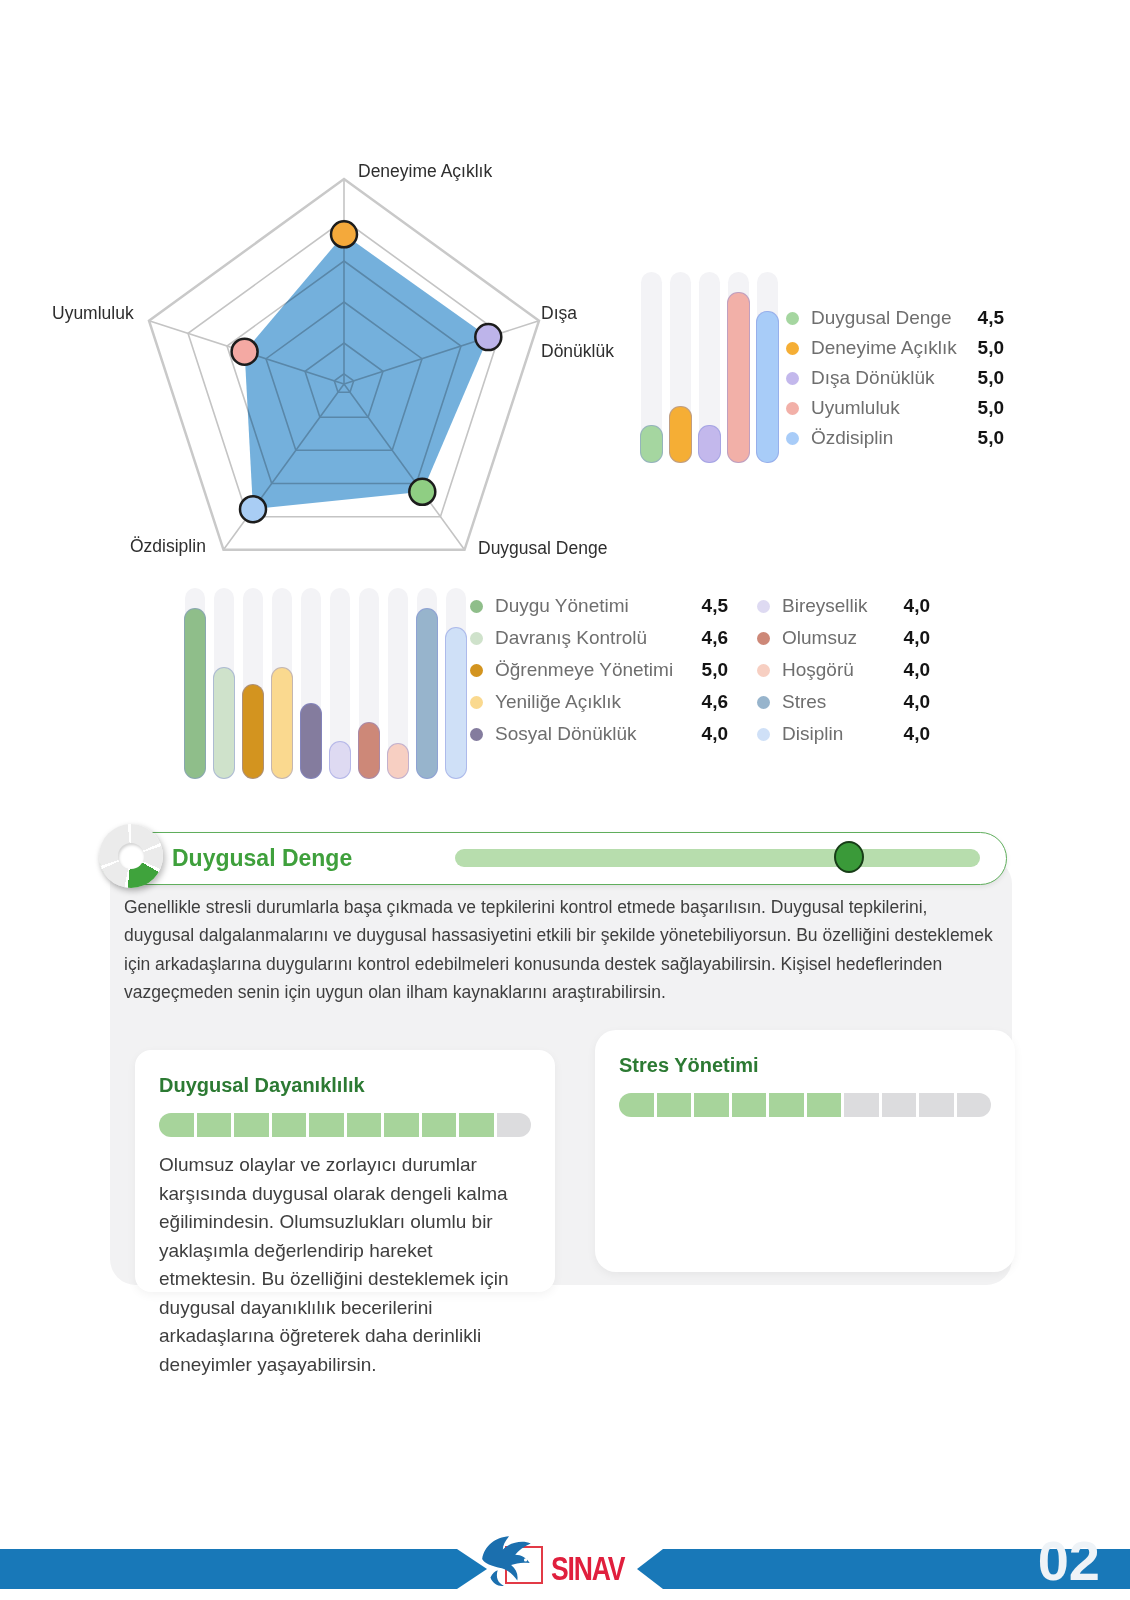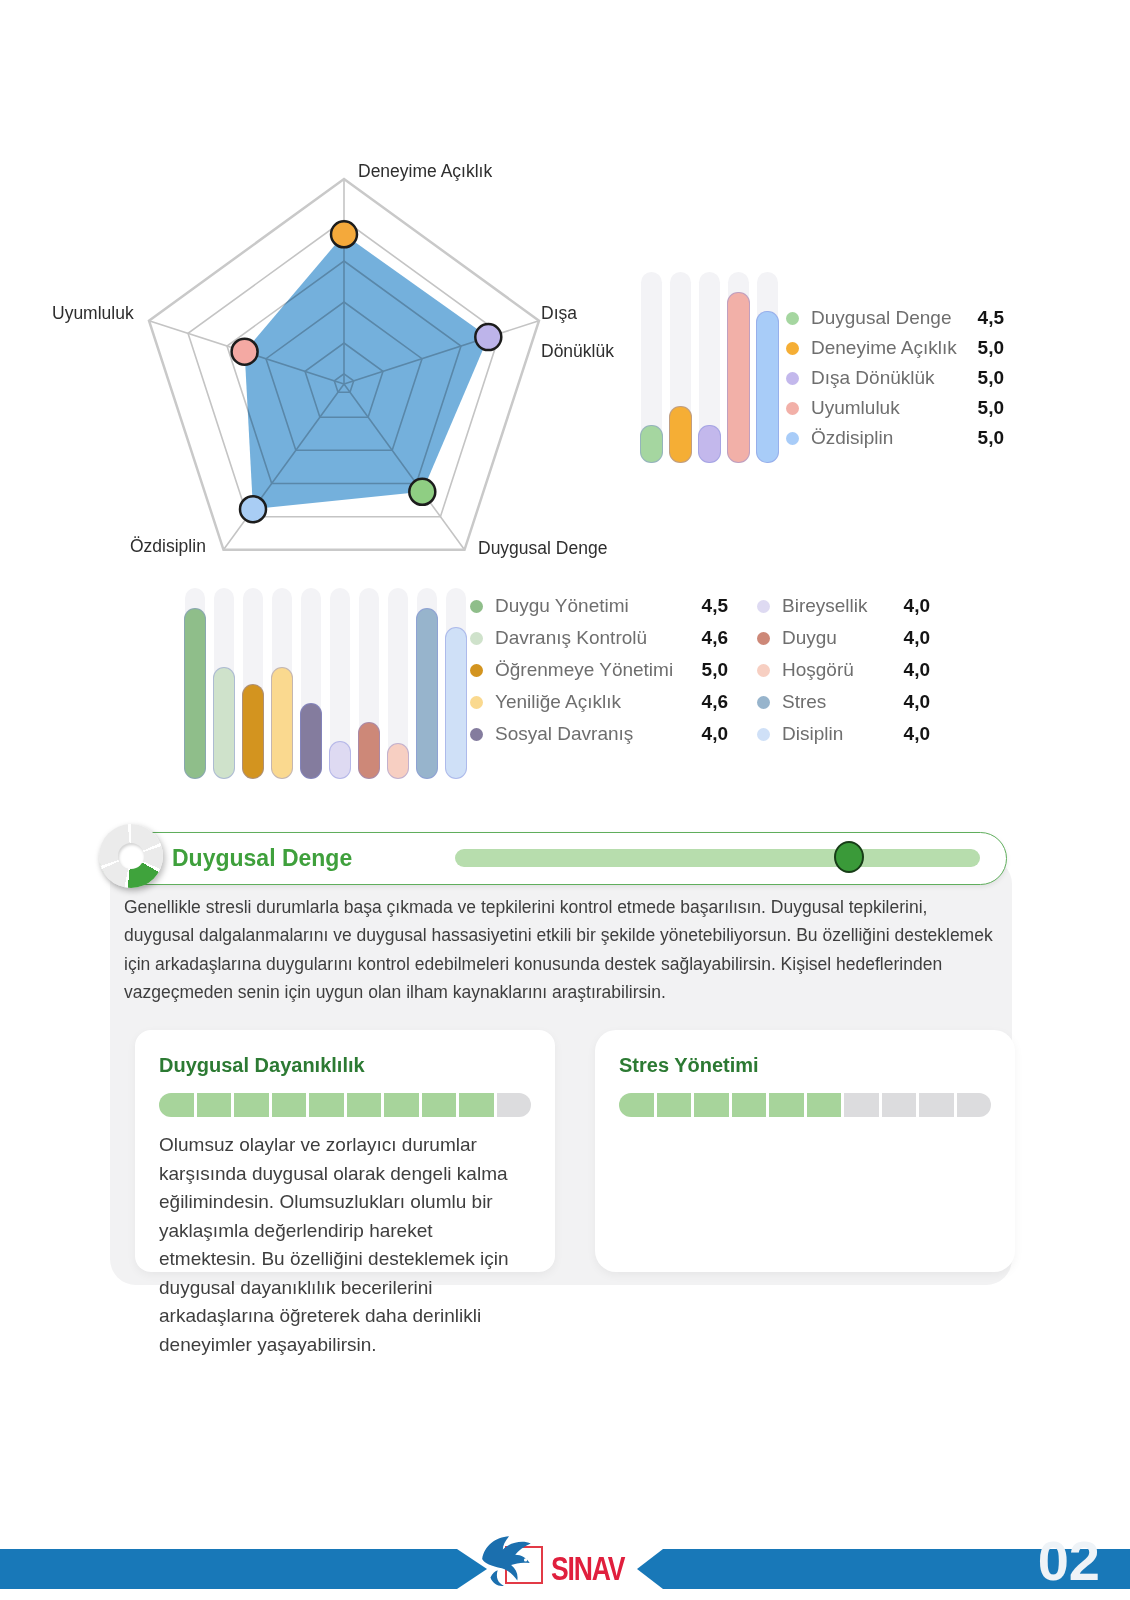--- a/index.html
+++ b/index.html
@@ -57,21 +57,21 @@
   .slider-track { position:absolute; left:455px; top:849px; width:525px; height:18px;
     border-radius:9px; background:#b7ddad; }
   .slider-knob { position:absolute; top:-8px; width:30px; height:32px; border-radius:50%;
     background:#3a9a39; border:2px solid #173d17; box-sizing:border-box; }
   .desc { position:absolute; left:124px; top:893px; width:878px;
     font-size:17.5px; line-height:1.62; color:#3e3e3e; }
 
   .card { position:absolute; top:1030px; width:420px; height:242px; background:#fff;
     border-radius:16px; box-shadow:0 3px 10px rgba(0,0,0,.05);
     padding:24px 24px; box-sizing:border-box; }
-  #card-0 { left:135px; } #card-1 { left:595px;border-radius:21px; }
+  #card-0 { left:135px;margin-top:20px; } #card-1 { left:595px;border-radius:21px; }
   .card-title { font-size:20px; font-weight:bold; color:#2c7a33; }
   .seg-bar { display:flex; gap:3px; height:24px; margin-top:16px; }
   .seg { flex:1; background:#dcdcde; }
   .seg.on { background:#a7d49b; }
   .seg:first-child { border-radius:12px 0 0 12px; }
   .seg:last-child  { border-radius:0 12px 12px 0; }
   .card-text { margin-top:14px; font-size:19px; line-height:1.5; color:#3e3e3e; }
 
   .ribbon-left { position:absolute; left:0; top:1549px; width:487px; height:40px; background:#1878b8;
     clip-path:polygon(0 0, calc(100% - 30px) 0, 100% 50%, calc(100% - 30px) 100%, 0 100%); }
@@ -211,33 +211,33 @@
         <span class="llabel">Öğrenmeye Yönetimi</span>
         <span class="lvalue">5,0</span>
       </div>
       <div class="lrow">
         <span class="ldot" style="background: rgb(250, 217, 143);"></span>
         <span class="llabel">Yeniliğe Açıklık</span>
         <span class="lvalue">4,6</span>
       </div>
       <div class="lrow">
         <span class="ldot" style="background: rgb(132, 124, 158);"></span>
-        <span class="llabel">Sosyal Davranış</span>
+        <span class="llabel">Sosyal Dönüklük</span>
         <span class="lvalue">4,0</span>
       </div>
     </div>
   <div class="legend" id="legend2-right">
       <div class="lrow">
         <span class="ldot" style="background: rgb(222, 218, 242);"></span>
         <span class="llabel">Bireysellik</span>
         <span class="lvalue">4,0</span>
       </div>
       <div class="lrow">
         <span class="ldot" style="background: rgb(205, 136, 120);"></span>
-        <span class="llabel">Duygu</span>
+        <span class="llabel">Olumsuz</span>
         <span class="lvalue">4,0</span>
       </div>
       <div class="lrow">
         <span class="ldot" style="background: rgb(247, 207, 194);"></span>
         <span class="llabel">Hoşgörü</span>
         <span class="lvalue">4,0</span>
       </div>
       <div class="lrow">
         <span class="ldot" style="background: rgb(151, 180, 204);"></span>
         <span class="llabel">Stres</span>

